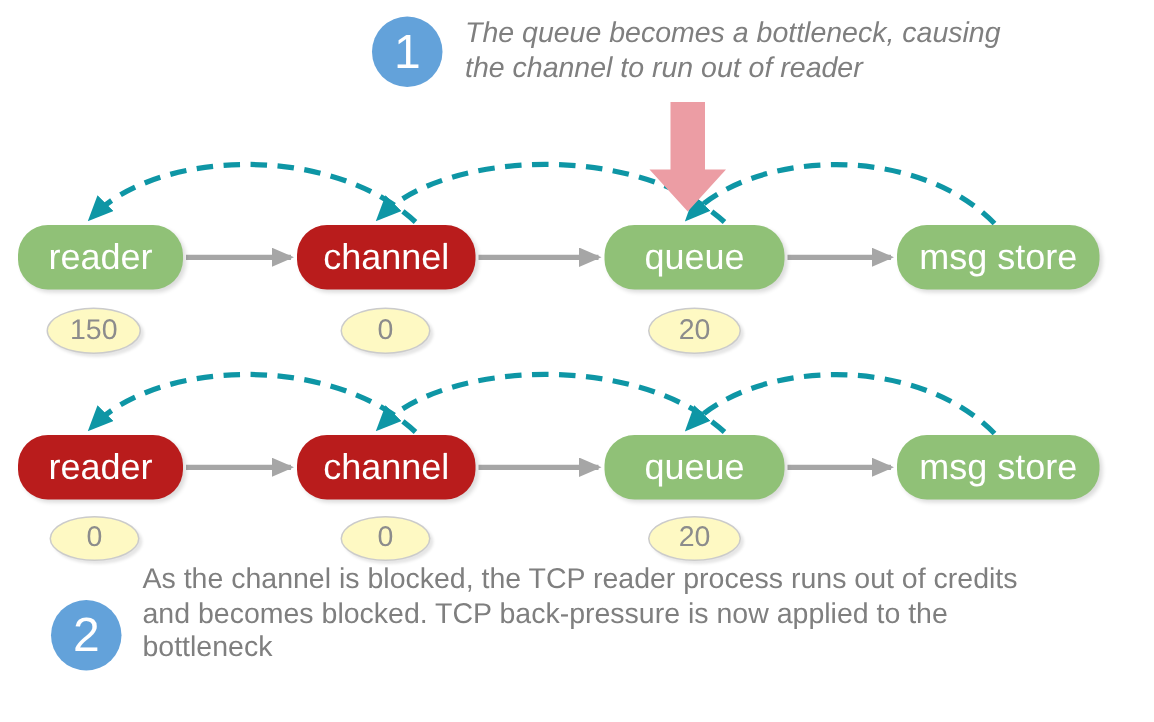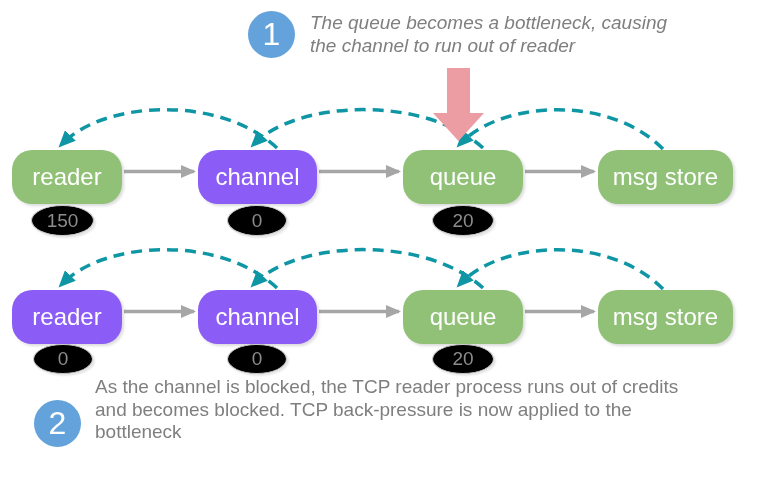--- a/index.html
+++ b/index.html
@@ -6,33 +6,33 @@
   #stage{
     position:relative;
     width:769px;height:481px;
     background:#ffffff;
     font-family:"Liberation Sans", sans-serif;
     overflow:hidden;
   }
   #diagram-svg{position:absolute;left:0;top:0;width:769px;height:481px;}
   .node{
     position:absolute;
-    height:54px;
+    height:43px;
     border-radius:20px;
     display:flex;align-items:center;justify-content:center;
     color:#ffffff;
     font-size:24px;
     box-shadow:2px 2px 3px rgba(0,0,0,0.14);
     white-space:nowrap;
   }
   .node[data-color="green"]{background:#90C177;}
-  .node[data-color="yellow"]{background:#8b5cf6;}
+  .node[data-color="yellow"]{background:#b91c1c;}
   .credit-oval{
     position:absolute;
-    background:#000000;
+    background:#fef9c3;
     border:1.5px solid #CBCBCB;
     border-radius:50%;
     display:flex;align-items:center;justify-content:center;
     color:#8C8C8C;
     font-size:19px;
     box-shadow:2px 2px 2px rgba(0,0,0,0.10);
     box-sizing:border-box;
   }
   .step-badge{
     position:absolute;

